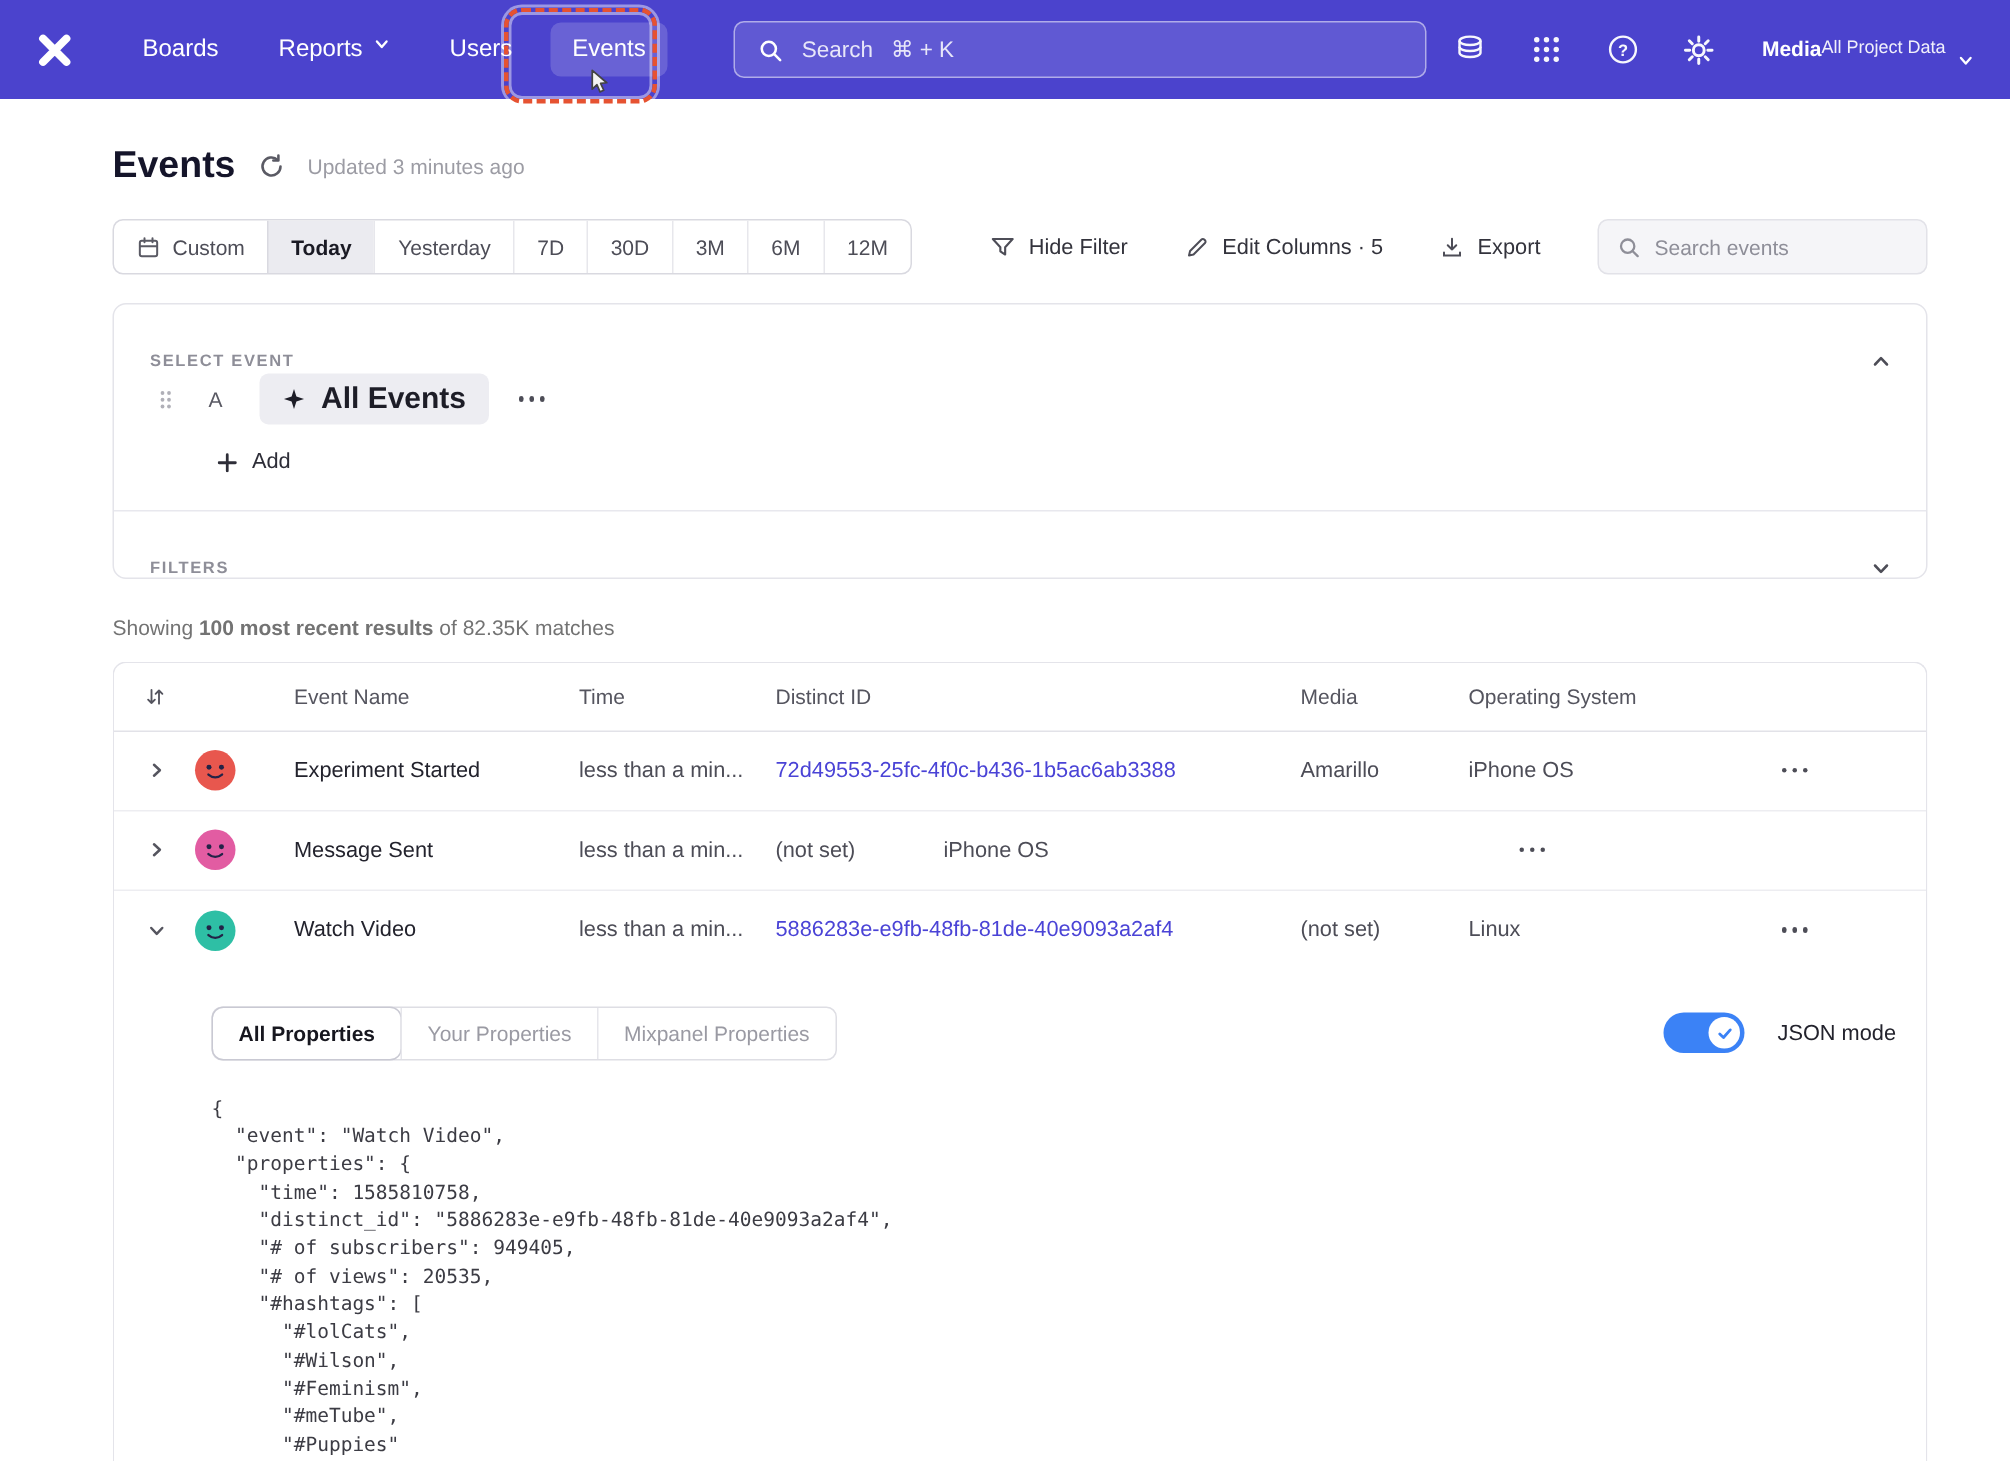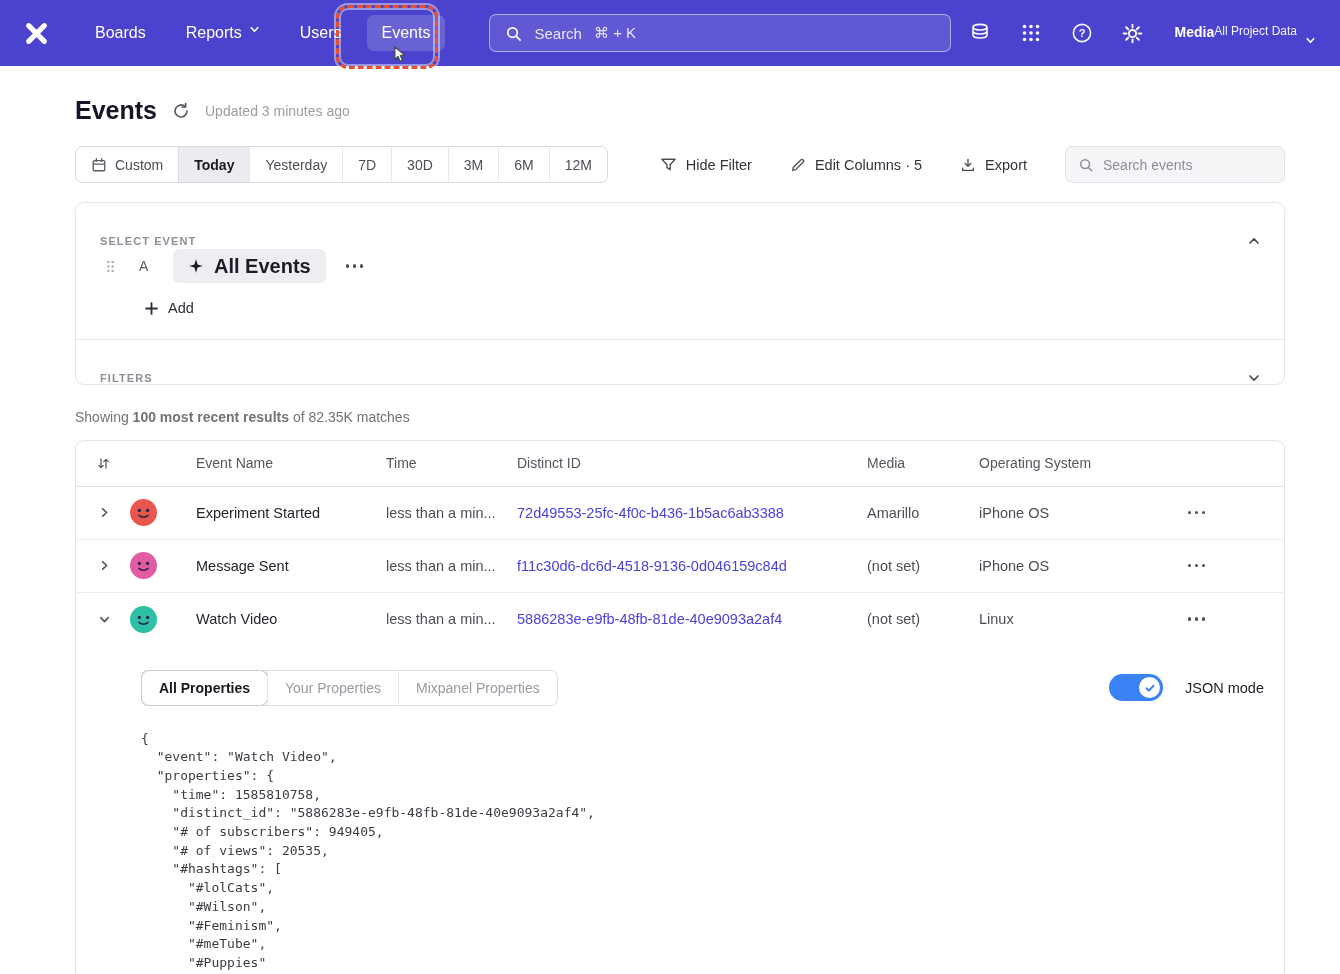--- a/index.html
+++ b/index.html
@@ -408,21 +408,20 @@
             <span class="avatar" style="background: rgb(226, 92, 162);">
               <svg viewBox="0 0 26 26" width="27" height="27">
                 <circle cx="9" cy="11" r="1.6" fill="#232347"></circle>
                 <circle cx="17" cy="11" r="1.6" fill="#232347"></circle>
                 <path d="M8.6 15.8Q13 19.4 17.4 15.8" fill="none" stroke="#232347" stroke-width="1.5" stroke-linecap="round"></path>
               </svg>
             </span>
           </div>
         <div class="col-name">Message Sent</div>
         <div class="col-time">less than a min...</div>
-        <div class="col-id"><a class="id-link">f11c30d6-dc6d-4518-9136-0d046159c84d</a></div>
         <div class="col-city">(not set)</div>
         <div class="col-os">iPhone OS</div>
         <div class="col-actions">
             <span class="dots">
               <i></i>
               <i></i>
               <i></i>
             </span>
           </div>
       </div>

